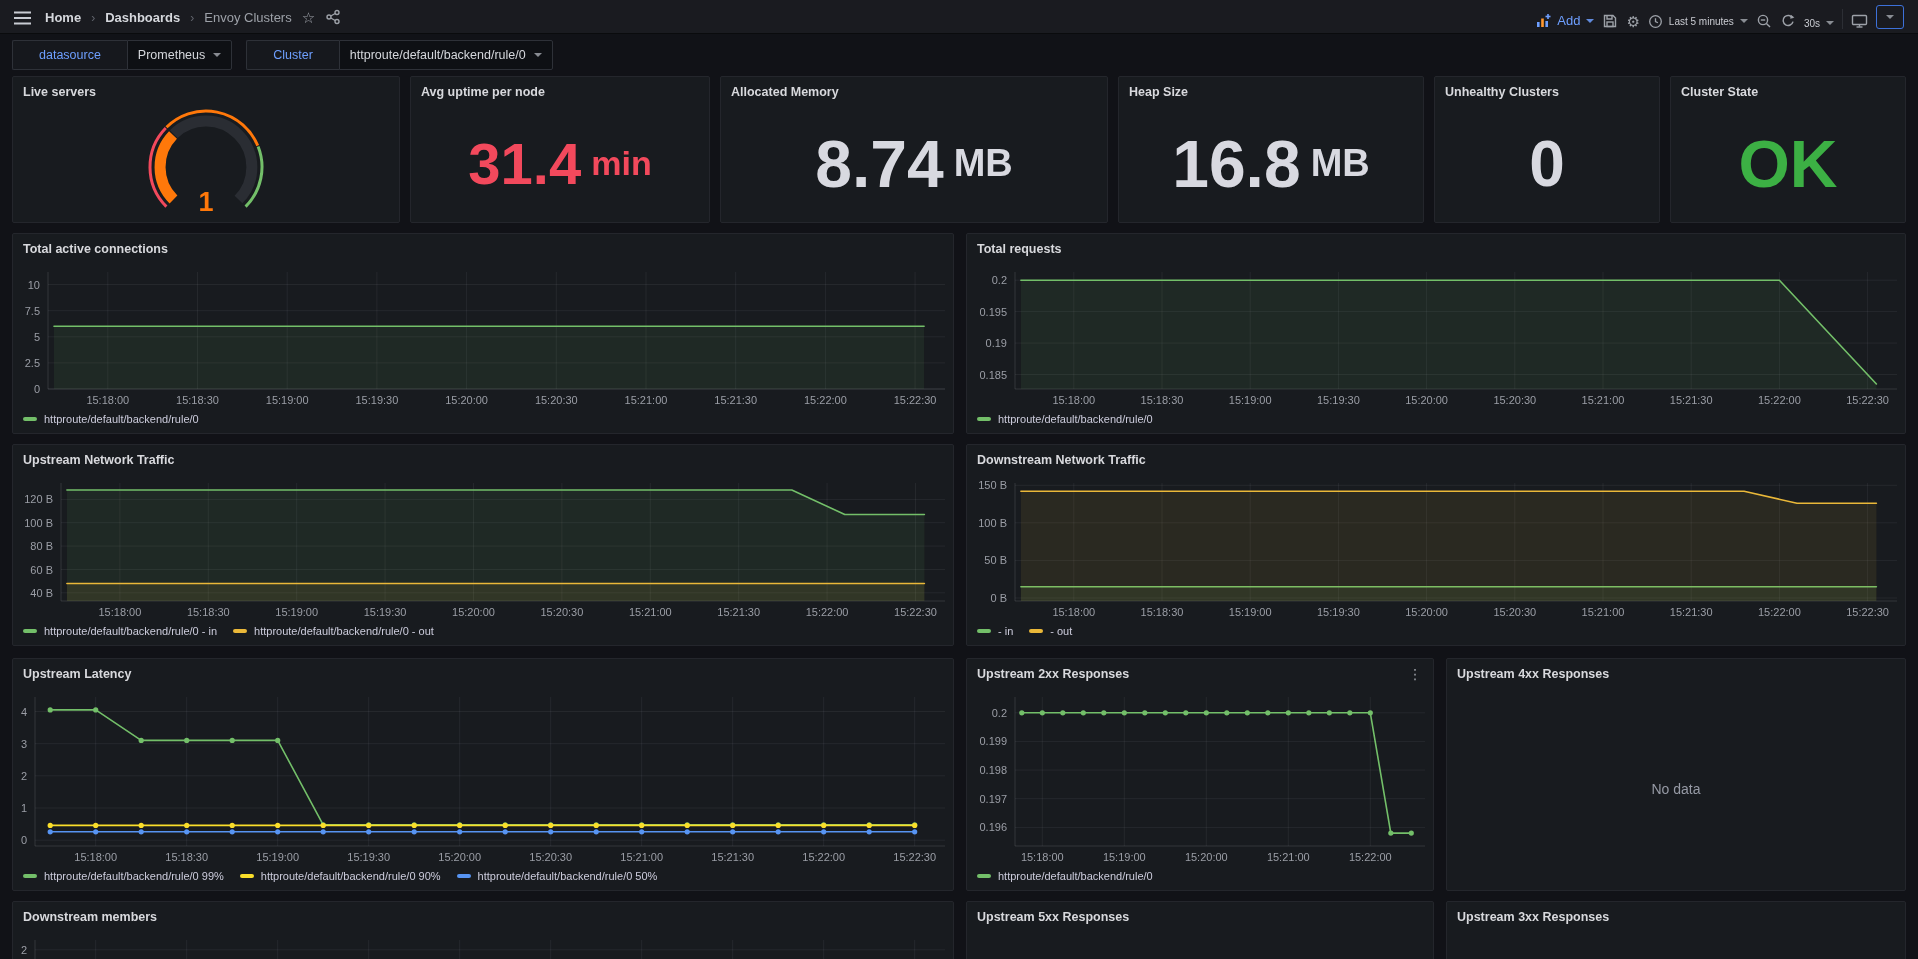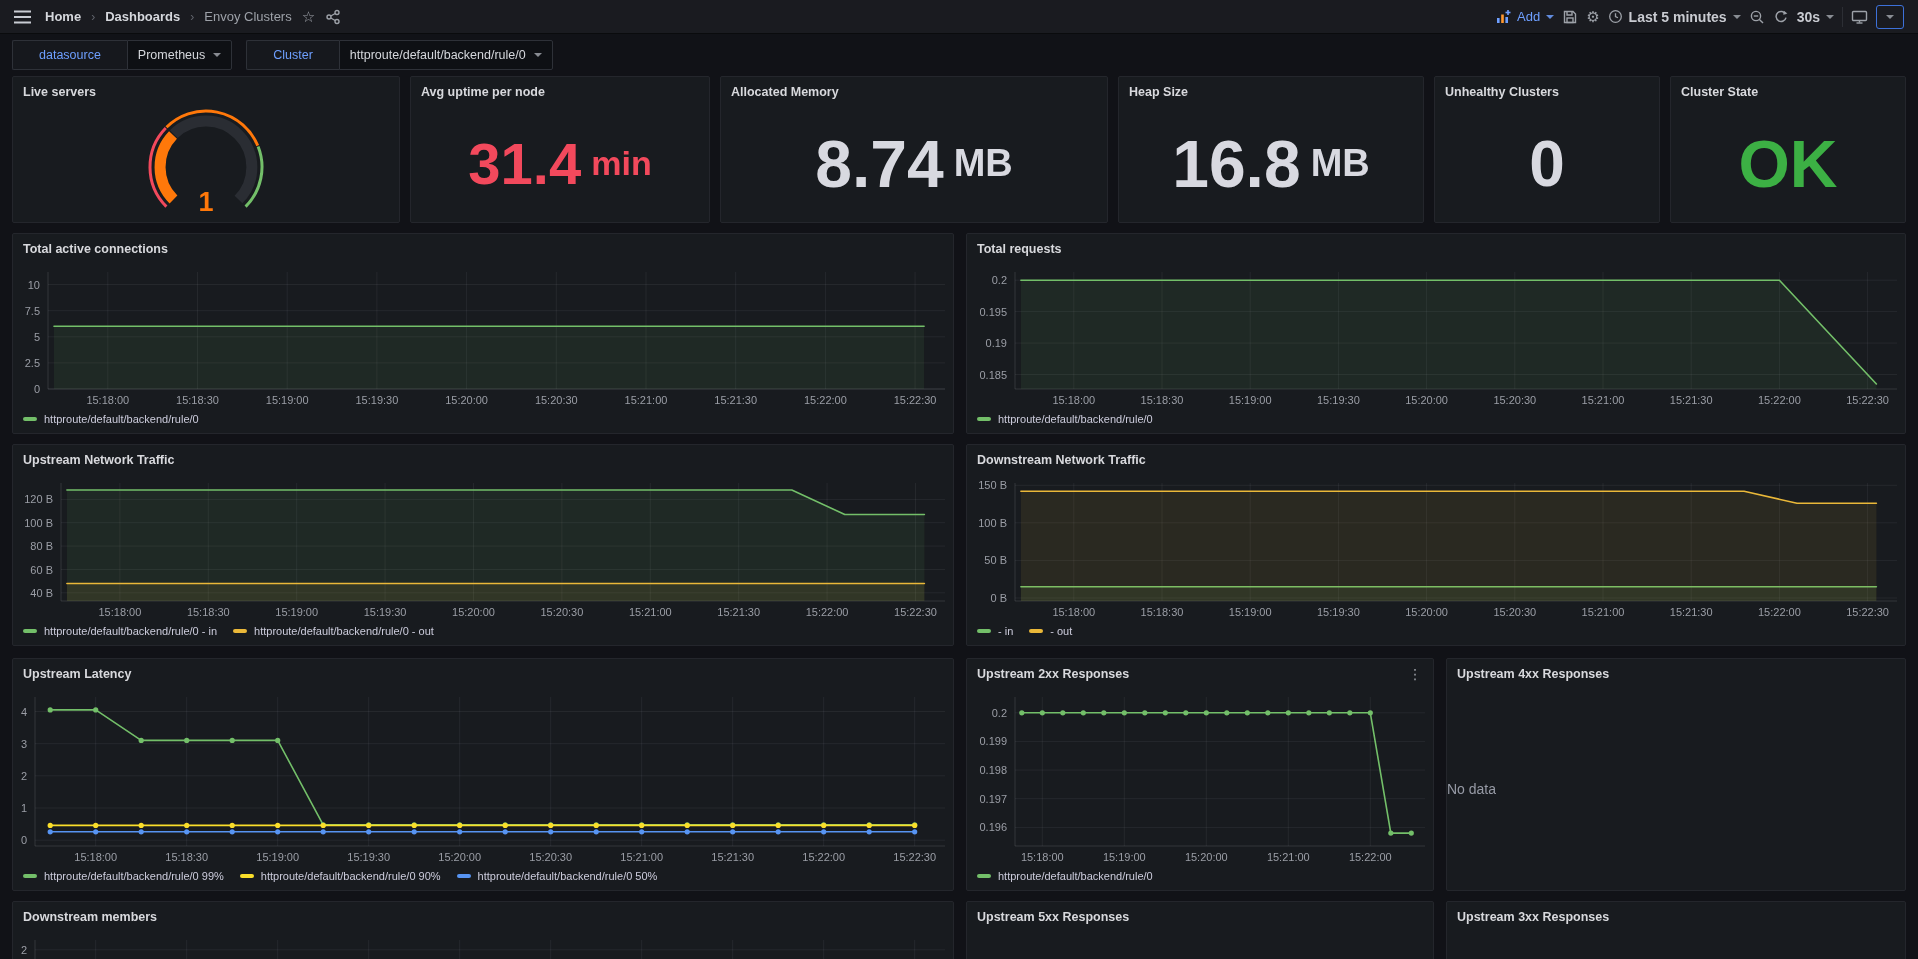--- a/index.html
+++ b/index.html
@@ -7,28 +7,28 @@
     width:1918px;height:959px;overflow:hidden;position:relative;
     background:#111217;color:#C9CBD1;
     font-family:"Liberation Sans",sans-serif;-webkit-font-smoothing:antialiased;
   }
   
   .topnav{
     position:absolute;left:0;top:0;width:100%;height:34px;box-sizing:border-box;
     background:#1a1b20;border-bottom:1px solid #0a0b0d;
     display:flex;align-items:center;justify-content:space-between;padding:0 14px;
   }
-  .nav-left,.nav-right{display:flex;align-items:center;}
+  .nav-left,.nav-right{display:flex;align-items:flex-end;}
   .nav-left{gap:10px;}
   .nav-right{gap:8px;}
   .icon-btn{display:flex;align-items:center;gap:6px;background:none;border:none;padding:0;cursor:pointer;color:#9DA1A8;}
   .crumb{font-size:13px;font-weight:600;color:#D5D7DC;cursor:pointer;}
   .crumb.current{color:#9DA1A8;font-weight:400;}
   .crumb-sep{color:#61656d;font-size:12px;}
-  .nav-text{font-size:14px;font-weight:700;color:#C9CBD1;}
+  .nav-text{font-size:10px;font-weight:400;color:#C9CBD1;}
   .add-text{color:#6E9FFF;font-size:13px;font-weight:500;}
   .caret{display:inline-block;width:0;height:0;border-left:4px solid transparent;border-right:4px solid transparent;border-top:4px solid currentColor;opacity:.85;}
   .glyph{font-size:15px;line-height:1;color:#9DA1A8;}
   .nav-divider{width:1px;height:20px;background:#2c2e34;}
   .tv-toggle{display:flex;align-items:center;justify-content:center;width:28px;height:24px;border:1px solid #3D71D9;border-radius:3px;background:none;color:#9DA1A8;cursor:pointer;}
   .hamburger{margin-right:4px;}
   
   .submenu{position:absolute;left:0;top:34px;width:100%;height:42px;display:flex;align-items:center;gap:14px;padding:0 12px;box-sizing:border-box;}
   .var-picker{display:flex;align-items:stretch;height:30px;font-size:12.5px;}
   .var-label{display:flex;align-items:center;padding:0 26px;background:#16181d;border:1px solid #2e3138;border-right:none;border-radius:2px 0 0 2px;color:#6E9FFF;font-weight:500;cursor:pointer;}
@@ -47,21 +47,21 @@
   .legend-item{display:flex;align-items:center;cursor:pointer;}
   .legend-item .dash{width:14px;height:4px;border-radius:2px;display:inline-block;margin-right:7px;}
   svg text{font-family:"Liberation Sans",sans-serif;font-size:11px;fill:#9b9ea6;}
   
   .stat-body{flex:1;display:flex;align-items:center;justify-content:center;}
   .stat-value{font-weight:700;line-height:1;}
   .stat-unit{font-weight:700;margin-left:10px;}
   .gauge-wrap{position:relative;flex:1;}
   .gauge-canvas{position:absolute;left:0;top:0;right:0;bottom:0;}
   .gauge-value{position:absolute;left:0;right:0;top:82px;text-align:center;font-size:27px;font-weight:700;color:#FF780A;}
-  .nodata-body{flex:1;display:flex;align-items:center;justify-content:flex-start;font-size:14px;color:#969aa5;}
+  .nodata-body{flex:1;display:flex;align-items:center;justify-content:center;font-size:14px;color:#969aa5;}
 </style>
 </head>
 <body>
 
 <header class="topnav">
   <div class="nav-left">
     <button class="icon-btn hamburger">
       <svg width="17" height="14" viewBox="0 0 17 14">
           <g stroke="#c9ccd3" stroke-width="2">
             <line x1="0" y1="1.5" x2="17" y2="1.5"></line>

